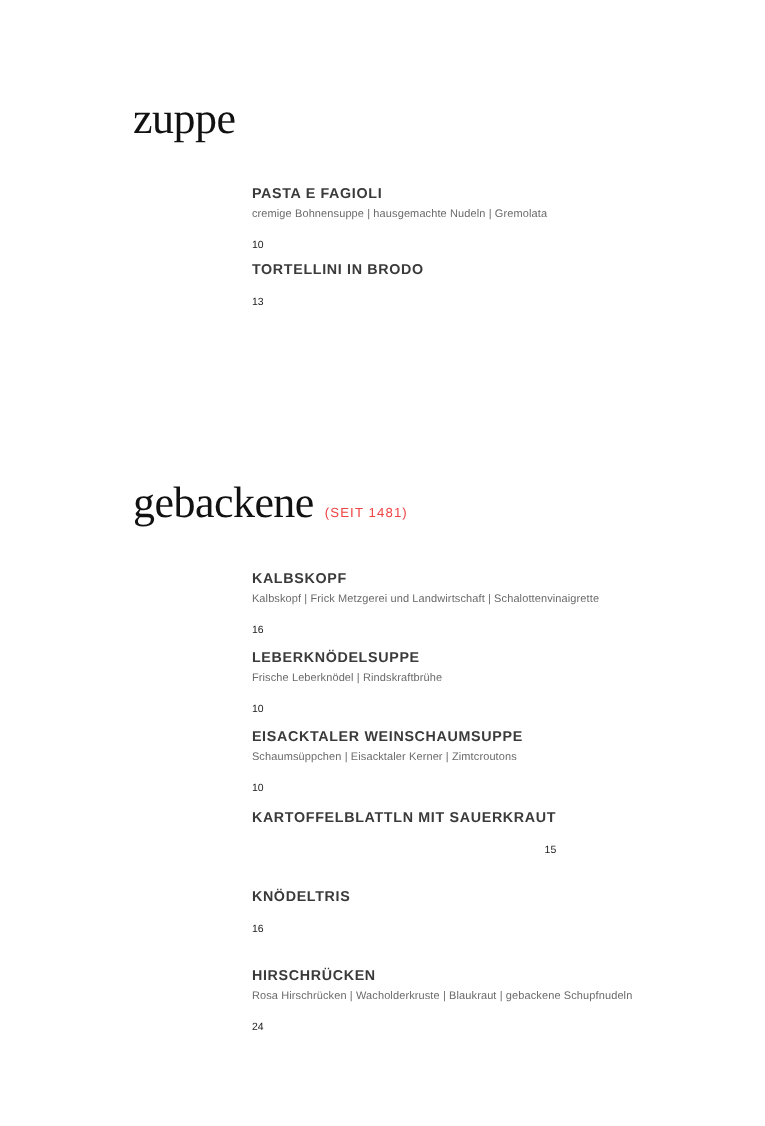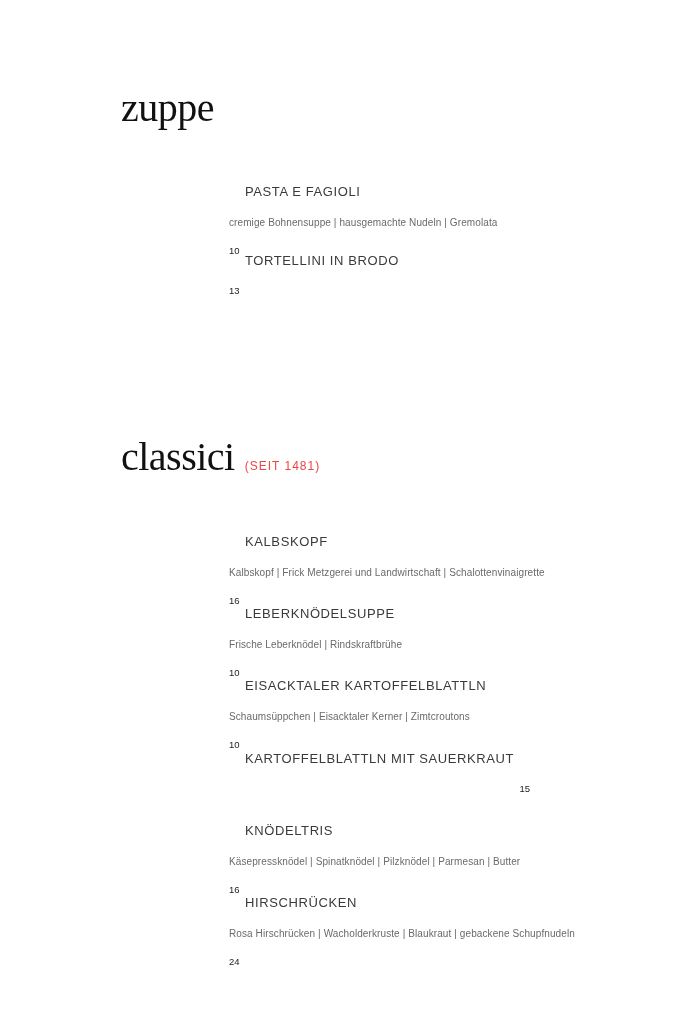--- a/index.html
+++ b/index.html
@@ -37,23 +37,23 @@
     }
     .dish {
       position: absolute;
       left: 229px;
     }
     .dish-name {
       font-size: 13px;
       letter-spacing: 0.6px;
       color: #3a3a3a;
       line-height: 16px;
-      margin: 16px;
+      margin: 0;
       white-space: nowrap;
-      font-weight: normal;
+      font-weight: bold;
     }
     .dish-desc {
       font-size: 10px;
       color: #6a6a6a;
       line-height: 13px;
       margin-top: 4px;
       white-space: nowrap;
       letter-spacing: 0.1px;
     }
     .dish-price {
@@ -75,49 +75,48 @@
   <div class="dish-desc">cremige Bohnensuppe | hausgemachte Nudeln | Gremolata</div>
   <div class="dish-price">10</div>
 </div>
 
 <div class="dish" style="top:237px;">
   <div class="dish-name">TORTELLINI IN BRODO</div>
   <div class="dish-price">13</div>
 </div>
 
 <h1 class="section-title" style="top:437px;">
-  <span>classici</span><span class="subtitle">(SEIT 1481)</span>
+  <span>gebackene</span><span class="subtitle">(SEIT 1481)</span>
 </h1>
 
 <div class="dish" style="top:518px;">
   <div class="dish-name">KALBSKOPF</div>
   <div class="dish-desc">Kalbskopf | Frick Metzgerei und Landwirtschaft  | Schalottenvinaigrette</div>
   <div class="dish-price">16</div>
 </div>
 
 <div class="dish" style="top:590px;">
   <div class="dish-name">LEBERKNÖDELSUPPE</div>
   <div class="dish-desc">Frische Leberknödel | Rindskraftbrühe</div>
   <div class="dish-price">10</div>
 </div>
 
 <div class="dish" style="top:662px;">
-  <div class="dish-name">EISACKTALER KARTOFFELBLATTLN</div>
+  <div class="dish-name">EISACKTALER WEINSCHAUMSUPPE</div>
   <div class="dish-desc">Schaumsüppchen | Eisacktaler Kerner | Zimtcroutons</div>
   <div class="dish-price">10</div>
 </div>
 
 <div class="dish" style="top:735px;text-align:right;">
   <div class="dish-name">KARTOFFELBLATTLN MIT SAUERKRAUT</div>
   <div class="dish-price">15</div>
 </div>
 
 <div class="dish" style="top:807px;">
   <div class="dish-name">KNÖDELTRIS</div>
-  <div class="dish-desc">Käsepressknödel | Spinatknödel | Pilzknödel | Parmesan | Butter</div>
   <div class="dish-price">16</div>
 </div>
 
 <div class="dish" style="top:879px;">
   <div class="dish-name">HIRSCHRÜCKEN</div>
   <div class="dish-desc">Rosa Hirschrücken | Wacholderkruste | Blaukraut | gebackene Schupfnudeln</div>
   <div class="dish-price">24</div>
 </div>
 
 </body></html>

